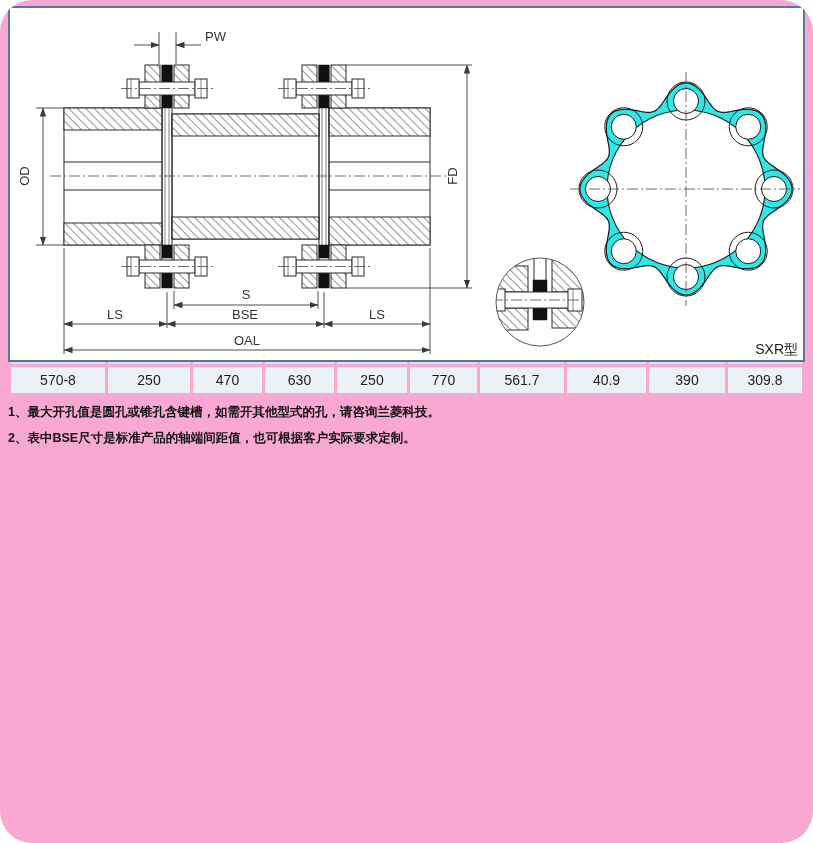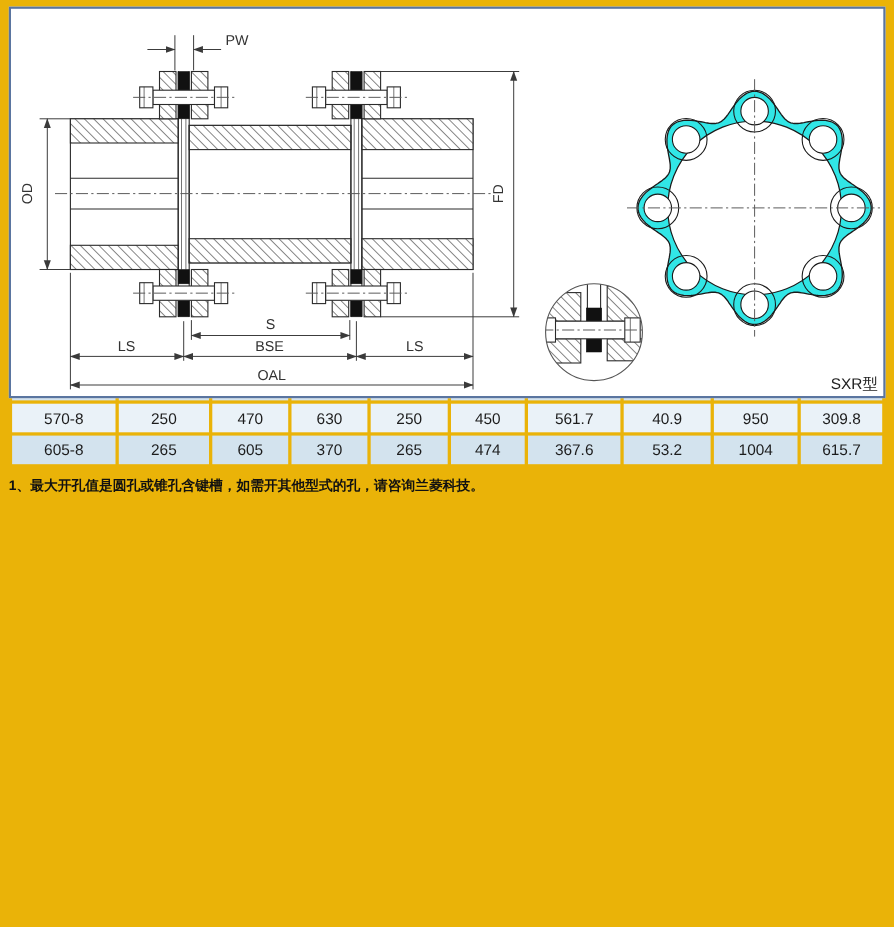--- a/index.html
+++ b/index.html
@@ -1,17 +1,17 @@
 <!DOCTYPE html>
 <html style="--disc-fill: #31e6e6; --table-header: #43abc7; --row-dark: #d3e3ee; --row-light: #eaf2f8; --panel-border: #5a75a0;"><head>
 <meta charset="utf-8">
 <style>
   html,body{margin:0;padding:0;background:#fff;}
-  .page{position:relative;width:813px;height:843px;background:#eab308;
-        font-family:"Liberation Sans",sans-serif;overflow:hidden;}
+  .page{position:relative;width:813px;height:843px;background:#f9a8d4;
+        font-family:"Liberation Sans",sans-serif;overflow:hidden;border-radius:32px;}
   .drawing-panel{position:absolute;left:8px;top:6px;width:793px;height:352px;
         border:2px solid var(--panel-border,#5a75a0);background:#fff;}
   .drawing-panel svg{display:block;}
 
   
   .ln{stroke:#2b2b2b;stroke-width:1;fill:none;}
   .lnthin{stroke:#2b2b2b;stroke-width:.6;fill:none;}
   .cl{stroke:#5a5a5a;stroke-width:.9;fill:none;stroke-dasharray:11 3 2 3;}
   .hatchr{fill:url(#hatchp);stroke:#2b2b2b;stroke-width:1;}
   .solid{fill:#111;stroke:#111;stroke-width:.5;}
@@ -356,38 +356,27 @@
           <td>46.0</td>
           <td>896</td>
           <td>453.8</td>
         </tr>
         <tr class="light">
           <td>570-8</td>
           <td>250</td>
           <td>470</td>
           <td>630</td>
           <td>250</td>
-          <td>450</td>
+          <td>770</td>
           <td>561.7</td>
           <td>40.9</td>
-          <td>950</td>
+          <td>390</td>
           <td>309.8</td>
-        </tr>
-        <tr class="dark">
-          <td>605-8</td>
-          <td>265</td>
-          <td>605</td>
-          <td>370</td>
-          <td>265</td>
-          <td>474</td>
-          <td>367.6</td>
-          <td>53.2</td>
-          <td>1004</td>
-          <td>615.7</td>
         </tr>
       </tbody>
   </table>
 
   <div class="notes">
     <p>1、最大开孔值是圆孔或锥孔含键槽，如需开其他型式的孔，请咨询兰菱科技。</p>
+    <p>2、表中BSE尺寸是标准产品的轴端间距值，也可根据客户实际要求定制。</p>
   </div>
 
 </div>
 
 </body></html>

